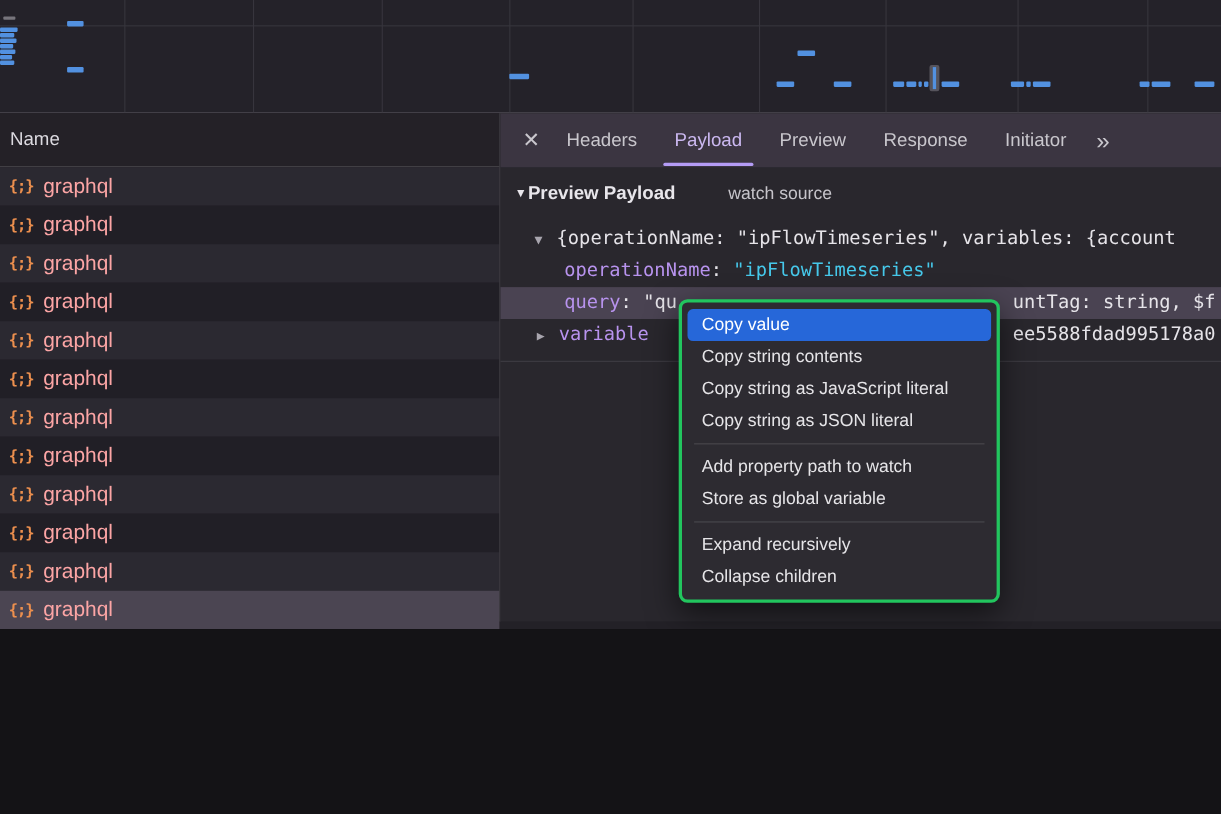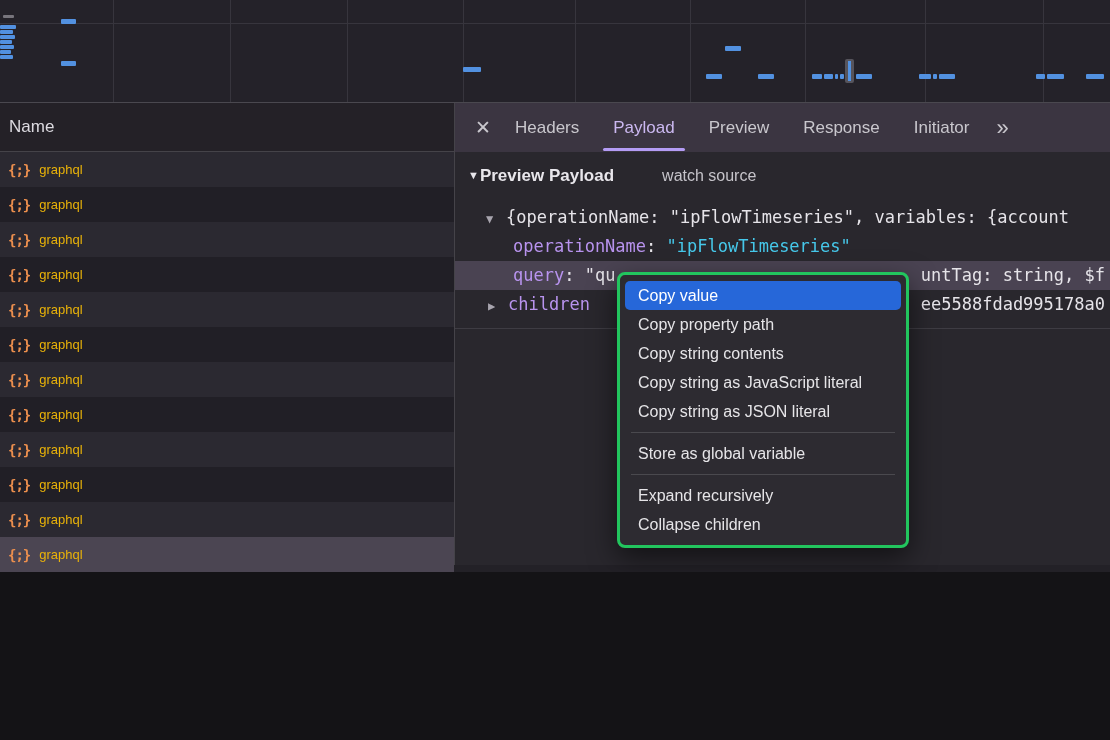--- a/index.html
+++ b/index.html
@@ -18,21 +18,21 @@
   .selection-box{position:absolute;background:#56545c;border-radius:2px;}
   .selection-bar{position:absolute;left:3px;top:2px;bottom:2px;width:3px;background:var(--bar-blue,#5291e0);}
   
   #left-panel{position:absolute;left:0;top:103px;width:454px;bottom:7px;background:#232127;}
   .name-header{height:49px;line-height:48px;padding-left:9px;color:#dcdae0;font-size:17px;background:#242127;border-bottom:1px solid #454349;box-sizing:border-box;}
   .request-row{height:35px;display:flex;align-items:center;padding-left:8px;gap:9px;box-sizing:border-box;}
   .request-row.odd{background:#2b2931;}
   .request-row.even{background:#211f26;}
   .request-row.selected{background:var(--selected-request-bg,#4b4552);}
   .json-icon{color:var(--icon-orange,#ec8f4e);font-family:"DejaVu Sans Mono",monospace;font-size:14px;font-weight:bold;letter-spacing:-1px;}
-  .request-label{color:#eab308;font-size:13px;}
+  .request-label{color:#fca5a5;font-size:19px;}
   #v-divider{position:absolute;left:454px;top:103px;bottom:7px;width:1px;background:#454349;}
   
   #right-panel{position:absolute;left:455px;top:103px;right:0;bottom:7px;background:#29272d;}
   .tabbar{height:49px;background:#3b3541;display:flex;align-items:center;color:#c9c7cd;font-size:17px;}
   .close-btn{width:30px;margin-left:13px;text-align:center;font-size:19px;color:#c9c7cd;}
   .tab{position:relative;height:49px;line-height:49px;padding:0 17px;}
   .tab.active{color:var(--tab-active-text,#cbb8f0);}
   .tab-underline{position:absolute;left:7px;right:7px;bottom:1px;height:3px;border-radius:2px;background:var(--tab-underline,#b49cf5);}
   .overflow-btn{margin-left:10px;font-size:22px;color:#c9c7cd;}
   .payload-section{position:absolute;left:0;right:0;top:49px;height:176px;border-bottom:1px solid #3e3c43;}
@@ -175,30 +175,30 @@
     <div class="payload-section">
       <div class="section-header"><span class="section-arrow">▼</span><span>Preview Payload</span><span class="view-source">watch source</span></div>
     </div>
 
     <div class="tree-row" id="row-root"><span class="tw-arrow">▼</span><span>{operationName: "ipFlowTimeseries", variables: {account</span></div>
 
     <div class="tree-row" id="row-operation"><span class="key">operationName</span><span>: </span><span class="cyan">"ipFlowTimeseries"</span></div>
 
     <div class="tree-row" id="row-query"><span class="key">query</span><span>: </span><span>"qu</span><span class="frag-right">untTag: string, $f</span></div>
 
-    <div class="tree-row" id="row-variables"><span class="tw-arrow">▶</span><span class="key">children</span><span class="frag-right">ee5588fdad995178a0</span></div>
+    <div class="tree-row" id="row-variables"><span class="tw-arrow">▶</span><span class="key">variable</span><span class="frag-right">ee5588fdad995178a0</span></div>
   </div>
 
   <div class="context-menu" id="context-menu">
       <div class="menu-item highlighted">Copy value</div>
-      <div class="menu-item">Copy property path</div>
       <div class="menu-item">Copy string contents</div>
       <div class="menu-item">Copy string as JavaScript literal</div>
       <div class="menu-item">Copy string as JSON literal</div>
       <div class="menu-separator"></div>
+      <div class="menu-item">Add property path to watch</div>
       <div class="menu-item">Store as global variable</div>
       <div class="menu-separator"></div>
       <div class="menu-item">Expand recursively</div>
       <div class="menu-item">Collapse children</div>
     </div>
 
   <div id="footer-line"></div>
   <div id="bottom-strip"></div>
 </div>
 

